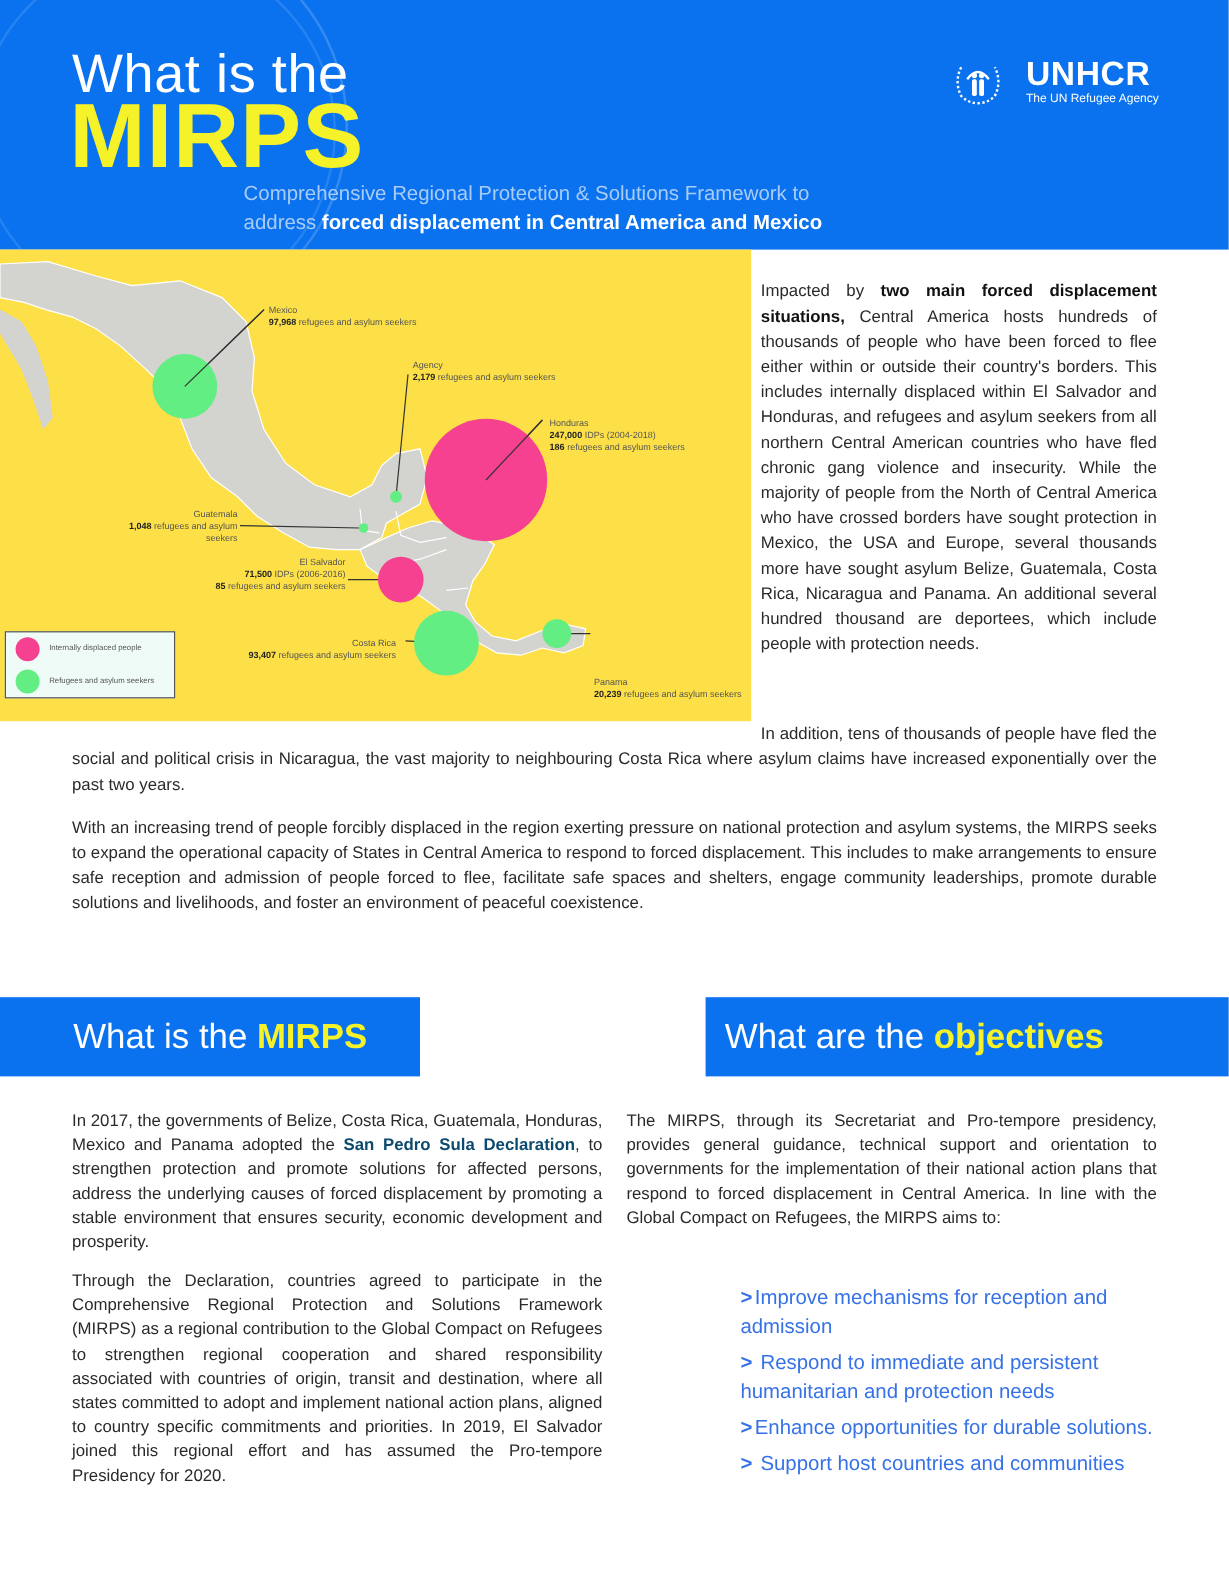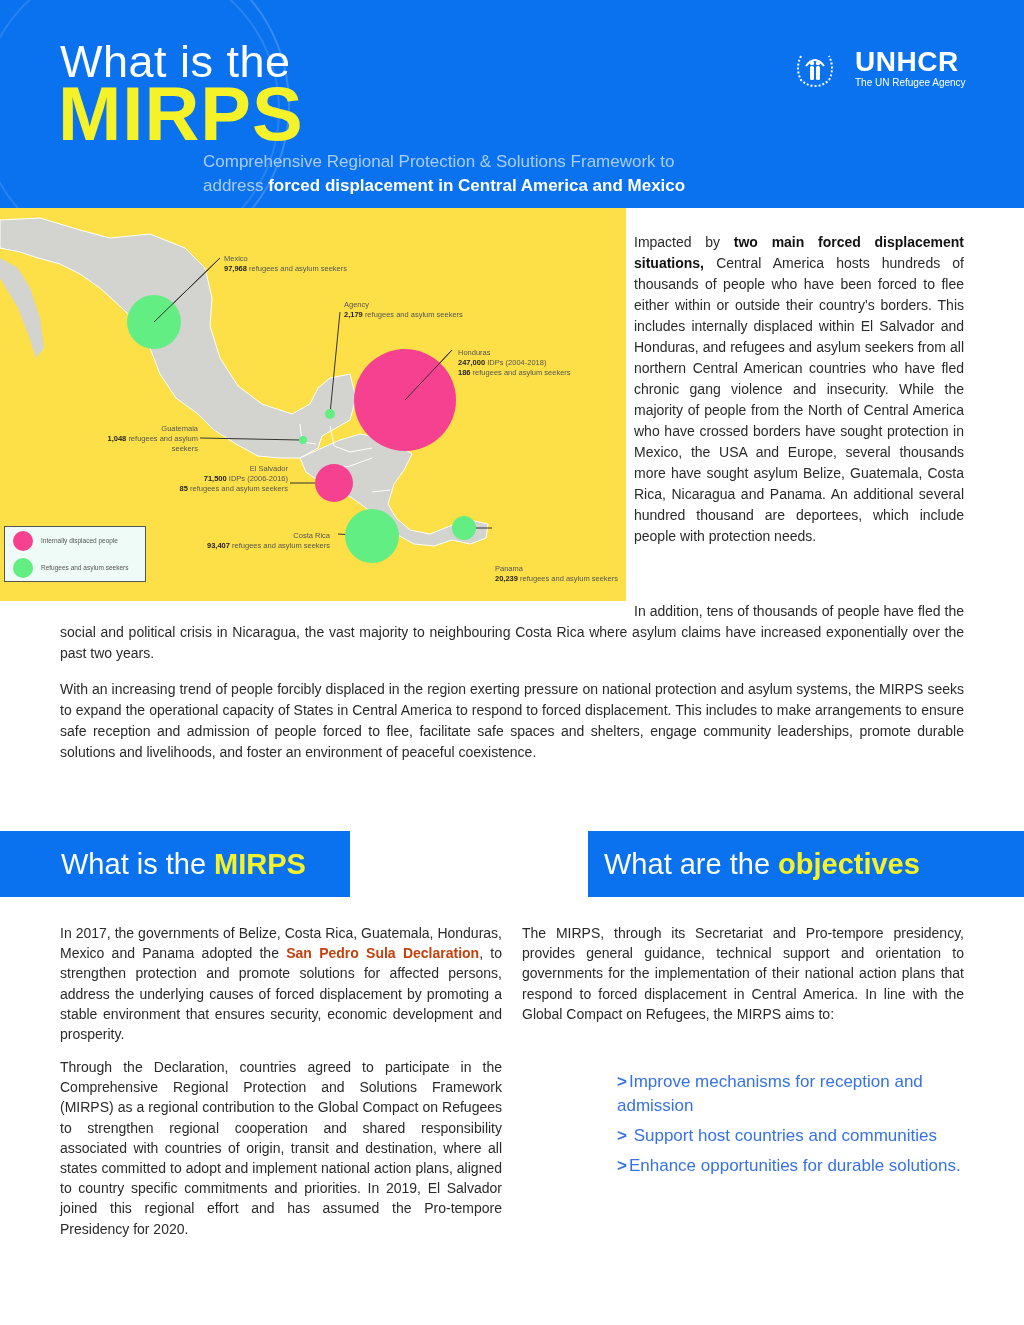--- a/index.html
+++ b/index.html
@@ -39,21 +39,21 @@
   .increasing { top: 679px; }
 
   
   .sec-header { position: absolute; top: 831px; height: 66px; background: #0a72ef; color: #fff; font-size: 29px; display: flex; align-items: center; }
   .sec-header b { color: #f5f229; font-weight: 700; margin-left: 8px; }
   .sec-left { left: 0; width: 350px; padding-left: 61px; }
   .sec-right { left: 588px; width: 436px; padding-left: 16px; }
 
   
   .col-text { position: absolute; font-size: 14px; line-height: 20.2px; text-align: justify; color: #2a2a2a; }
-  .col-text b { font-weight: 700; color: #c2410c; }
+  .col-text b { font-weight: 700; color: #0c4a6e; }
   .col-left-1 { left: 60px; top: 923px; width: 442px; }
   .col-left-2 { left: 60px; top: 1057px; width: 442px; }
   .col-right-1 { left: 522px; top: 923px; width: 442px; }
   .objectives { position: absolute; left: 617px; top: 1070px; width: 360px; }
   .objective { font-size: 17px; line-height: 24px; color: #3672e6; margin-bottom: 6px; }
   .objective .arrow { font-weight: 700; margin-right: 2px; }
 </style>
 </head>
 <body>
 
@@ -178,15 +178,16 @@
     <b>objectives</b>
 </div>
 
 <div class="col-text col-left-1"><span>In 2017, the governments of Belize, Costa Rica, Guatemala, Honduras, Mexico and Panama adopted the </span><b>San Pedro Sula Declaration</b><span>, to strengthen protection and promote solutions for affected persons, address the underlying causes of forced displacement by promoting a stable environment that ensures security, economic development and prosperity.</span></div>
 <div class="col-text col-left-2">Through the Declaration, countries agreed to participate in the Comprehensive Regional Protection and Solutions Framework (MIRPS) as a regional contribution to the Global Compact on Refugees to strengthen regional cooperation and shared responsibility associated with countries of origin, transit and destination, where all states committed to adopt and implement national action plans, aligned to country specific commitments and priorities. In 2019, El Salvador joined this regional effort and has assumed the Pro-tempore Presidency for 2020.</div>
 
 <div class="col-text col-right-1">The MIRPS, through its Secretariat and Pro-tempore presidency, provides general guidance, technical support and orientation to governments for the implementation of their national action plans that respond to forced displacement in Central America. In line with the Global Compact on Refugees, the MIRPS aims to:</div>
 
 <div class="objectives">
   <div class="objective"><span class="arrow">&gt;</span><span>Improve mechanisms for reception and admission</span></div>
+  <div class="objective"><span class="arrow">&gt;</span> <span>Respond to immediate and persistent humanitarian and protection needs</span></div>
+  <div class="objective"><span class="arrow">&gt;</span><span>Enhance opportunities for durable solutions.</span></div>
   <div class="objective"><span class="arrow">&gt;</span> <span>Support host countries and communities</span></div>
-  <div class="objective"><span class="arrow">&gt;</span><span>Enhance opportunities for durable solutions.</span></div>
 </div>
 
 </body></html>

